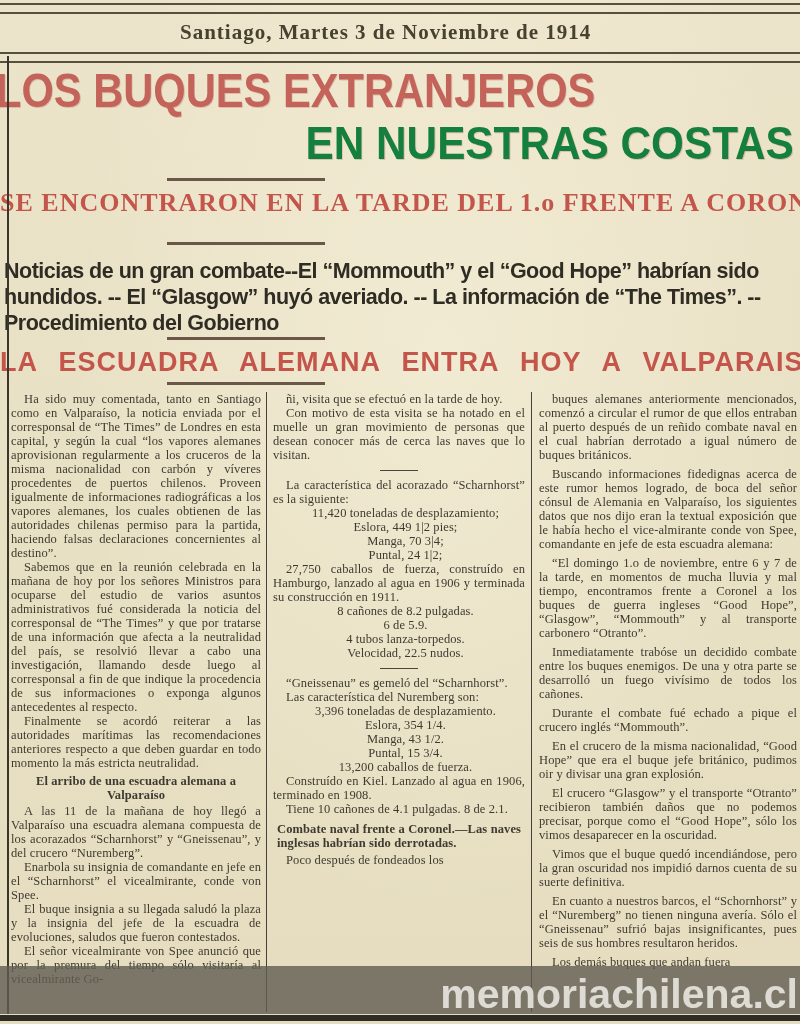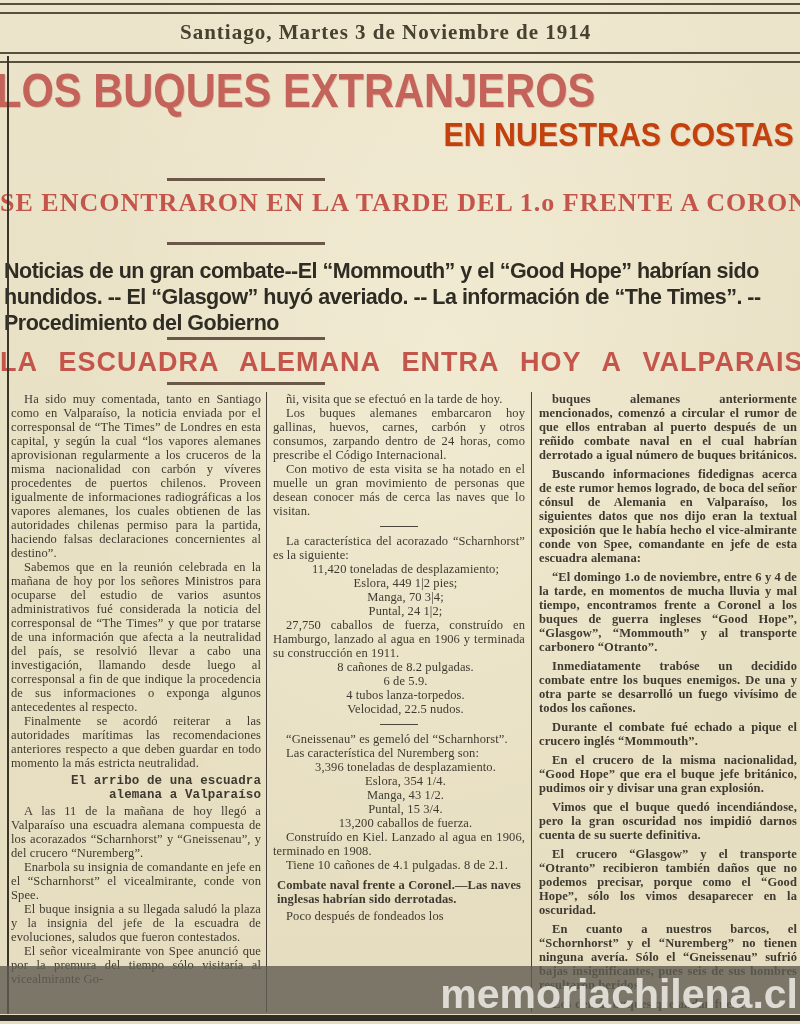--- a/index.html
+++ b/index.html
@@ -13,44 +13,44 @@
   }
   .rulepair{position:absolute;left:0;width:100%;height:7px;
     border-top:2px solid #57503c;border-bottom:2px solid #57503c;}
   .dateline{position:absolute;top:20px;left:180px;right:0;
     font-weight:bold;font-size:21px;letter-spacing:1px;color:#474130;}
   .headline1{position:absolute;top:62px;left:-4px;white-space:nowrap;
     font-family:"Liberation Sans",sans-serif;font-weight:bold;font-size:49px;
     color:#c4635a;text-shadow:1px 1px 0 rgba(164,76,66,0.25);}
   .headline1 span{display:inline-block;transform:scaleX(0.85);transform-origin:left center;}
   .headline2{position:absolute;top:116px;right:6px;white-space:nowrap;
-    font-family:"Liberation Sans",sans-serif;font-weight:bold;font-size:33px;
-    color:#c2410c;text-shadow:1px 1px 0 rgba(164,76,66,0.25);}
+    font-family:"Liberation Sans",sans-serif;font-weight:bold;font-size:46px;
+    color:#15803d;text-shadow:1px 1px 0 rgba(164,76,66,0.25);}
   .headline2 span{display:inline-block;transform:scaleX(0.92);transform-origin:right center;}
   .shortrule{position:absolute;left:167px;width:158px;height:3px;background:#6b5747;}
   .subheadline{position:absolute;top:188px;left:0;right:0;text-align:center;
     font-weight:bold;font-size:26px;letter-spacing:1px;color:#c4554b;white-space:nowrap;}
   .deck{position:absolute;top:258px;left:4px;right:4px;text-align:left;
     font-family:"Liberation Sans",sans-serif;font-weight:bold;font-size:21.5px;
     line-height:26px;letter-spacing:-0.5px;color:#2f2c24;}
   .crosshead{position:absolute;top:347px;left:0;right:8px;text-align:center;white-space:nowrap;
     font-family:"Liberation Sans",sans-serif;font-weight:bold;font-size:27px;
     word-spacing:13px;letter-spacing:1px;color:#c4554b;}
   .leftborder{position:absolute;left:7px;top:56px;bottom:10px;width:2px;background:#3a362c;}
   .columns{position:absolute;top:392px;left:11px;right:3px;bottom:12px;display:flex;
     font-size:12.5px;line-height:14px;letter-spacing:0.1px;overflow:hidden;}
   .col{overflow:hidden;}
   .col1{width:250px;padding-right:5px;border-right:1.5px solid #45413a;}
   .col2{width:252px;padding:0 6px;border-right:1.5px solid #45413a;}
   .col3{flex:1;padding-left:7px;}
   .blk{margin:0;}
   .blk.p{text-indent:13px;text-align:justify;}
   .blk.spec{text-indent:13px;text-align:center;}
-  .col3 .blk.p{margin-bottom:5px;font-weight:bold;}
-  .blk.subhead{font-weight:bold;text-align:right;margin:4px 0 2px;font-family:Liberation Mono, monospace;}
+  .col3 .blk.p{margin-bottom:5px;}
+  .blk.subhead{font-weight:bold;text-align:center;margin:4px 0 2px;}
   .blk.subhead-left{font-weight:bold;text-align:justify;margin:6px 4px 3px;}
   .blk.divider{width:38px;height:0;border-top:1.6px solid #4a463c;margin:8px auto 7px;}
   .wmband{position:absolute;left:0;right:0;top:966px;height:48px;
     background:rgba(96,92,81,0.80);}
   .wmtext{position:absolute;right:2px;bottom:-2px;
     font-family:"Liberation Sans",sans-serif;font-weight:600;font-size:41px;
     color:rgba(230,228,221,0.92);letter-spacing:0px;line-height:44px;}
   .bottomrule{position:absolute;left:0;right:0;top:1015px;height:6px;background:#2f2c25;}
 </style>
 </head>
@@ -87,21 +87,20 @@
       <div class="blk p">Sabemos que en la reunión celebrada en la mañana de hoy por los señores Ministros para ocuparse del estudio de varios asuntos administrativos fué considerada la noticia del corresponsal de “The Times” y que por tratarse de una información que afecta a la neutralidad del país, se resolvió llevar a cabo una investigación, llamando desde luego al corresponsal a fin de que indique la procedencia de sus informaciones o exponga algunos antecedentes al respecto.</div>
       <div class="blk p">Finalmente se acordó reiterar a las autoridades marítimas las recomendaciones anteriores respecto a que deben guardar en todo momento la más estricta neutralidad.</div>
       <div class="blk subhead">El arribo de una escuadra alemana a Valparaíso</div>
       <div class="blk p">A las 11 de la mañana de hoy llegó a Valparaíso una escuadra alemana compuesta de los acorazados “Scharnhorst” y “Gneissenau”, y del crucero “Nuremberg”.</div>
       <div class="blk p">Enarbola su insignia de comandante en jefe en el “Scharnhorst” el vicealmirante, conde von Spee.</div>
       <div class="blk p">El buque insignia a su llegada saludó la plaza y la insignia del jefe de la escuadra de evoluciones, saludos que fueron contestados.</div>
       <div class="blk p">El señor vicealmirante von Spee anunció que por la premura del tiempo sólo visitaría al vicealmirante Go-</div>
     </div>
   <div class="col col2">
       <div class="blk p">ñi, visita que se efectuó en la tarde de hoy.</div>
-      <div class="blk p">Los buques alemanes embarcaron hoy gallinas, huevos, carnes, carbón y otros consumos, zarpando dentro de 24 horas, como prescribe el Código Internacional.</div>
       <div class="blk p">Con motivo de esta visita se ha notado en el muelle un gran movimiento de personas que desean conocer más de cerca las naves que lo visitan.</div>
       <div class="blk divider"></div>
       <div class="blk p">La característica del acorazado “Scharnhorst” es la siguiente:</div>
       <div class="blk spec">11,420 toneladas de desplazamiento;</div>
       <div class="blk spec">Eslora, 449 1|2 pies;</div>
       <div class="blk spec">Manga, 70 3|4;</div>
       <div class="blk spec">Puntal, 24 1|2;</div>
       <div class="blk p">27,750 caballos de fuerza, construído en Hamburgo, lanzado al agua en 1906 y terminada su construcción en 1911.</div>
       <div class="blk spec">8 cañones de 8.2 pulgadas.</div>
       <div class="blk spec">6 de 5.9.</div>
@@ -116,26 +115,26 @@
       <div class="blk spec">Puntal, 15 3/4.</div>
       <div class="blk spec">13,200 caballos de fuerza.</div>
       <div class="blk p">Construído en Kiel. Lanzado al agua en 1906, terminado en 1908.</div>
       <div class="blk p">Tiene 10 cañones de 4.1 pulgadas. 8 de 2.1.</div>
       <div class="blk subhead-left">Combate naval frente a Coronel.—Las naves inglesas habrían sido derrotadas.</div>
       <div class="blk p">Poco después de fondeados los</div>
     </div>
   <div class="col col3">
       <div class="blk p">buques alemanes anteriormente mencionados, comenzó a circular el rumor de que ellos entraban al puerto después de un reñido combate naval en el cual habrían derrotado a igual número de buques británicos.</div>
       <div class="blk p">Buscando informaciones fidedignas acerca de este rumor hemos logrado, de boca del señor cónsul de Alemania en Valparaíso, los siguientes datos que nos dijo eran la textual exposición que le había hecho el vice-almirante conde von Spee, comandante en jefe de esta escuadra alemana:</div>
-      <div class="blk p">“El domingo 1.o de noviembre, entre 6 y 4 de la tarde, en momentos de mucha lluvia y mal tiempo, encontramos frente a Coronel a los buques de guerra ingleses “Good Hope”, “Glasgow”, “Mommouth” y al transporte carbonero “Otranto”.</div>
+      <div class="blk p">“El domingo 1.o de noviembre, entre 6 y 7 de la tarde, en momentos de mucha lluvia y mal tiempo, encontramos frente a Coronel a los buques de guerra ingleses “Good Hope”, “Glasgow”, “Mommouth” y al transporte carbonero “Otranto”.</div>
       <div class="blk p">Inmediatamente trabóse un decidido combate entre los buques enemigos. De una y otra parte se desarrolló un fuego vivísimo de todos los cañones.</div>
       <div class="blk p">Durante el combate fué echado a pique el crucero inglés “Mommouth”.</div>
       <div class="blk p">En el crucero de la misma nacionalidad, “Good Hope” que era el buque jefe británico, pudimos oir y divisar una gran explosión.</div>
+      <div class="blk p">El crucero “Glasgow” y el transporte “Otranto” recibieron también daños que no podemos precisar, porque como el “Good Hope”, sólo los vimos desaparecer en la oscuridad.</div>
       <div class="blk p">Vimos que el buque quedó incendiándose, pero la gran oscuridad nos impidió darnos cuenta de su suerte definitiva.</div>
-      <div class="blk p">El crucero “Glasgow” y el transporte “Otranto” recibieron también daños que no podemos precisar, porque como el “Good Hope”, sólo los vimos desaparecer en la oscuridad.</div>
       <div class="blk p">En cuanto a nuestros barcos, el “Schornhorst” y el “Nuremberg” no tienen ninguna avería. Sólo el “Gneissenau” sufrió bajas insignificantes, pues seis de sus hombres resultaron heridos.</div>
       <div class="blk p">Los demás buques que andan fuera</div>
     </div>
 </div>
 
 <div class="bottomrule"></div>
 
 <div class="wmband">
   <div class="wmtext">memoriachilena.cl</div>
 </div>

